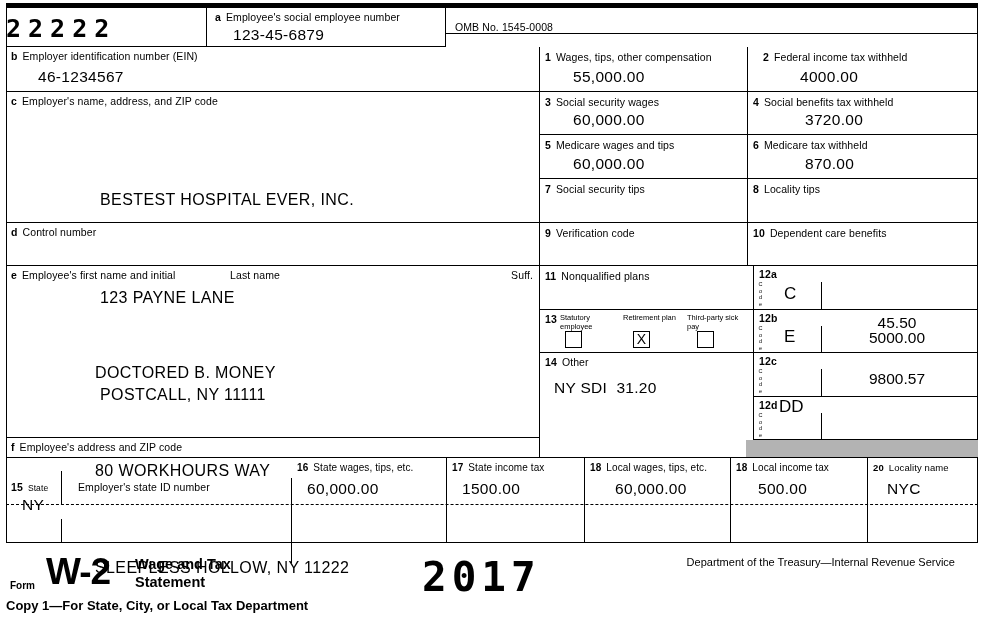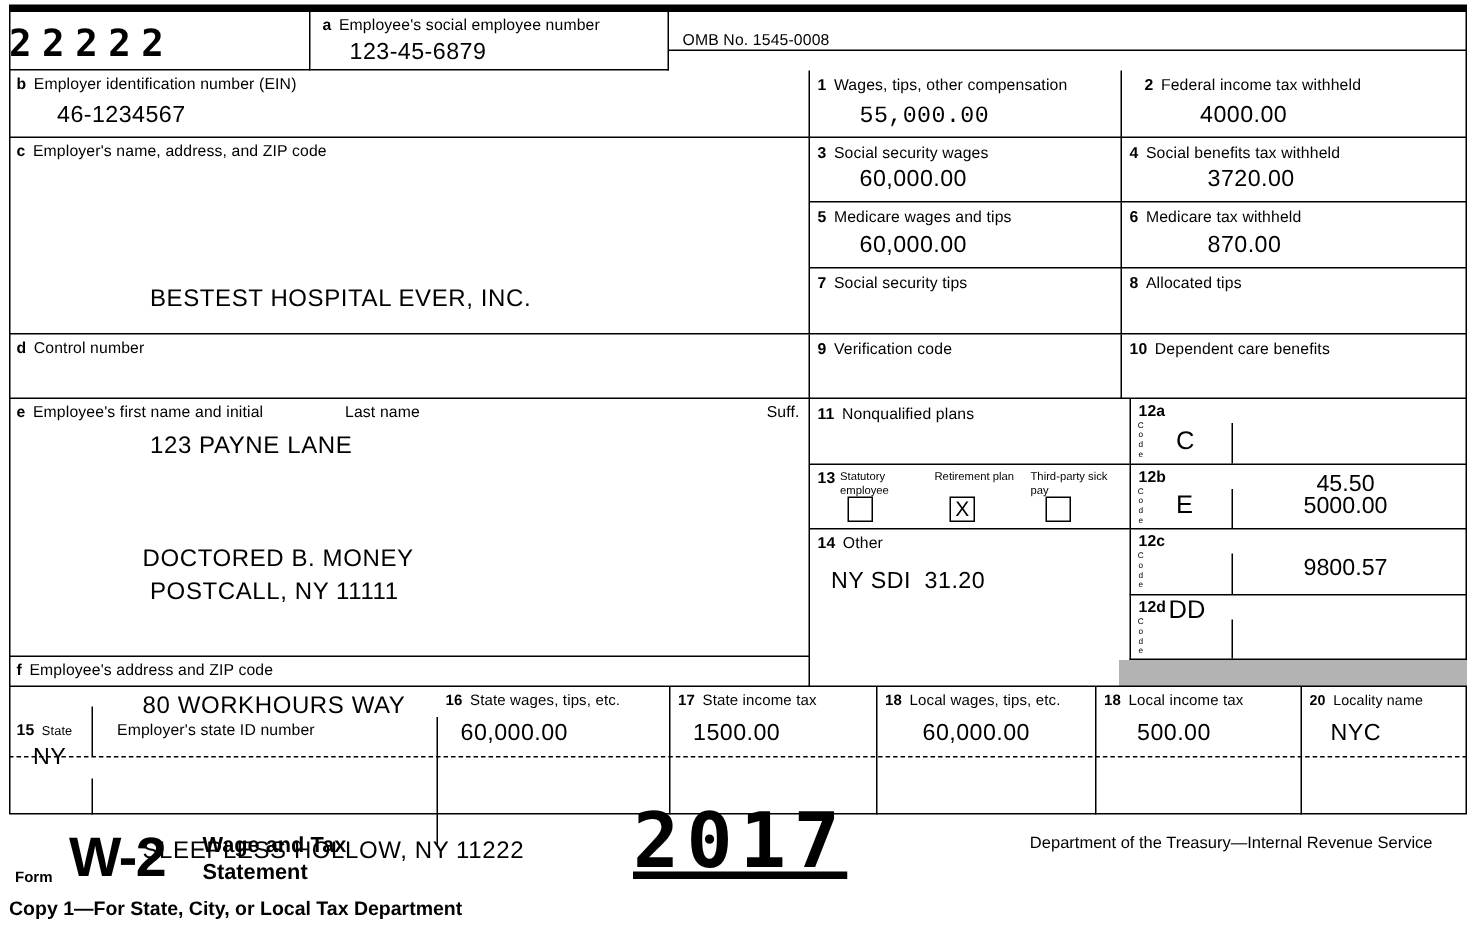--- a/index.html
+++ b/index.html
@@ -46,21 +46,21 @@
   <div class="cell bb" style="left:446px;top:8px;width:532px;height:26px;">
     <div class="lbl" style="left:9px;top:13px;">OMB No. 1545-0008</div>
   </div>
 
   <div class="cell br bb" style="left:6px;top:47px;width:534px;height:45px;">
     <div class="lbl" style="left:5px;top:3px;"><b>b</b><span>Employer identification number (EIN)</span></div>
     <div class="val" style="left:32px;top:21px;">46-1234567</div>
   </div>
   <div class="cell br bb" style="left:540px;top:47px;width:208px;height:45px;">
     <div class="lbl" style="left:5px;top:4px;"><b>1</b><span>Wages, tips, other compensation</span></div>
-    <div class="val" style="left:33px;top:21px;font-family:Liberation Mono, monospace;">55,000.00</div>
+    <div class="val" style="left:33px;top:21px;">55,000.00</div>
   </div>
   <div class="cell bb" style="left:748px;top:47px;width:230px;height:45px;">
     <div class="lbl" style="left:15px;top:4px;"><b>2</b><span>Federal income tax withheld</span></div>
     <div class="val" style="left:52px;top:21px;">4000.00</div>
   </div>
 
   <div class="cell br bb" style="left:6px;top:92px;width:534px;height:131px;">
     <div class="lbl" style="left:5px;top:3px;"><b>c</b><span>Employer's name, address, and ZIP code</span></div>
     <div class="addr" style="left:94px;top:27px;">
       <div>BESTEST HOSPITAL EVER, INC.</div>
@@ -82,21 +82,21 @@
     <div class="val" style="left:33px;top:20px;">60,000.00</div>
   </div>
   <div class="cell bb" style="left:748px;top:135px;width:230px;height:44px;">
     <div class="lbl" style="left:5px;top:4px;"><b>6</b><span>Medicare tax withheld</span></div>
     <div class="val" style="left:57px;top:20px;">870.00</div>
   </div>
   <div class="cell br bb" style="left:540px;top:179px;width:208px;height:44px;">
     <div class="lbl" style="left:5px;top:4px;"><b>7</b><span>Social security tips</span></div>
   </div>
   <div class="cell bb" style="left:748px;top:179px;width:230px;height:44px;">
-    <div class="lbl" style="left:5px;top:4px;"><b>8</b><span>Allocated tips</span></div>
+    <div class="lbl" style="left:5px;top:4px;"><b>8</b><span>Locality tips</span></div>
   </div>
 
   <div class="cell br bb" style="left:6px;top:223px;width:534px;height:43px;">
     <div class="lbl" style="left:5px;top:3px;"><b>d</b><span>Control number</span></div>
   </div>
   <div class="cell br bb" style="left:540px;top:223px;width:208px;height:43px;">
     <div class="lbl" style="left:5px;top:4px;"><b>9</b><span>Verification code</span></div>
   </div>
   <div class="cell bb" style="left:748px;top:223px;width:230px;height:43px;">
     <div class="lbl" style="left:5px;top:4px;"><b>10</b><span>Dependent care benefits</span></div>
@@ -193,16 +193,16 @@
   <div class="dash"></div>
   <div class="vline" style="left:61px;top:471px;height:33px;"></div>
   <div class="vline" style="left:61px;top:519px;height:24px;"></div>
 
   <div class="footer-txt" style="left:10px;top:580px;font-size:10px;font-weight:bold;">Form</div>
   <div class="footer-txt" style="left:46px;top:551px;font-size:37px;font-weight:900;letter-spacing:-1px;">W-2</div>
   <div class="footer-txt" style="left:135px;top:555px;font-size:14.5px;font-weight:bold;line-height:18px;">
     <div>Wage and Tax</div>
     <div>Statement</div>
   </div>
-  <div class="footer-txt seg" style="left:422px;top:532px;font-size:51px;letter-spacing:5px;text-decoration:underline;">2017</div>
+  <div class="footer-txt seg" style="left:422px;top:553px;font-size:41px;letter-spacing:5px;">2017</div>
   <div class="footer-txt" style="right:33px;top:556px;font-size:11px;">Department of the Treasury—Internal Revenue Service</div>
   <div class="footer-txt" style="left:6px;top:598px;font-size:13px;font-weight:bold;">Copy 1—For State, City, or Local Tax Department</div>
 </div>
 
 </body></html>

